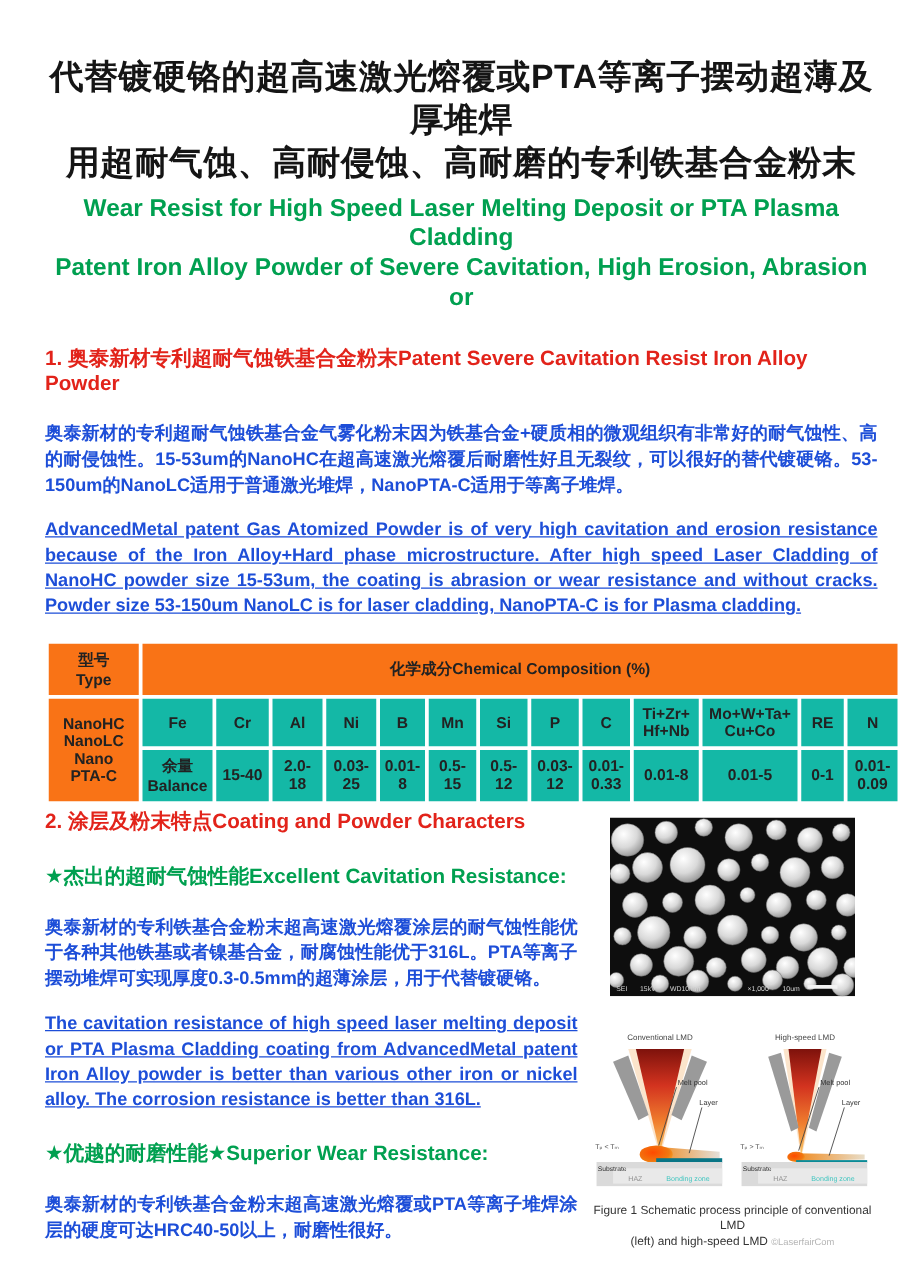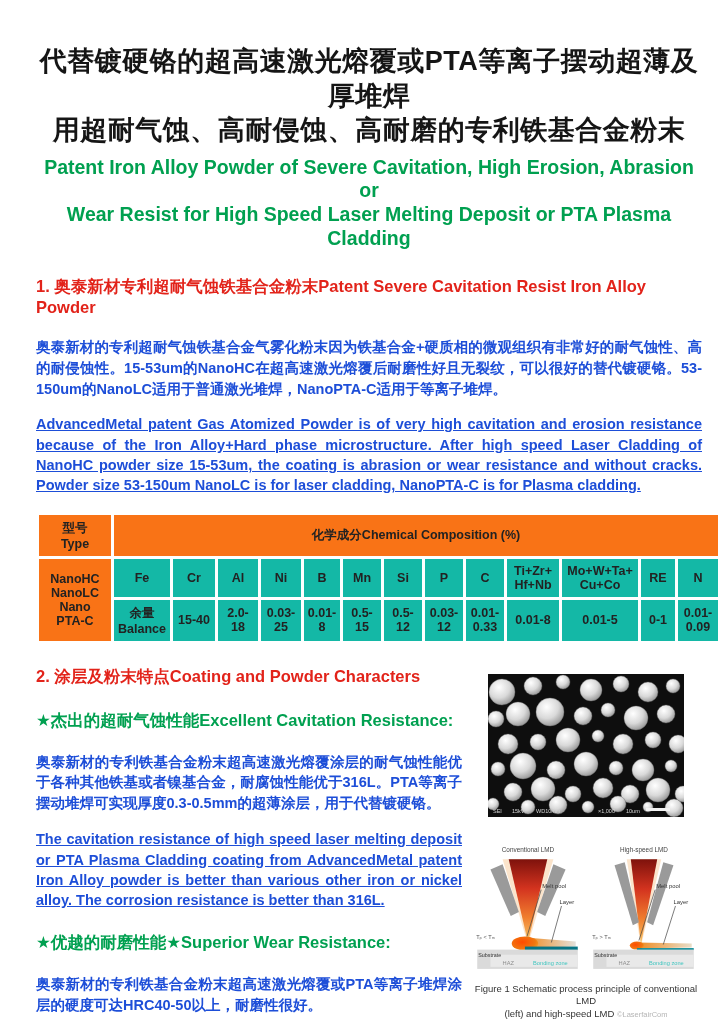--- a/index.html
+++ b/index.html
@@ -24,21 +24,21 @@
   .para.en{margin-top:15px;line-height:1.40;text-decoration:underline;}
 
   
   table.comp{margin-top:16px;width:654px;table-layout:fixed;border-collapse:separate;border-spacing:3px;
     font-size:12.5px;font-weight:bold;text-align:center;color:#222;}
   table.comp td{padding:5px 1px;vertical-align:middle;}
   td.blue{background:#f97316;}
   td.gray{background:#14b8a6;}
 
   
-  .cols{display:flex;margin-top:20px;gap:8px;}
+  .cols{display:flex;gap:8px;}
   .col-left{width:426px;flex:0 0 auto;}
   .col-left .red-head{margin-top:2px;}
   .col-right{flex:1;display:flex;flex-direction:column;align-items:center;padding-top:10px;}
 
   .sem-wrap{width:196px;height:143px;}
   .diagram{margin-top:26px;display:flex;gap:8px;}
   .fig-caption{margin-top:8px;width:230px;text-align:center;
     font-family:Liberation Sans, sans-serif;font-size:9.5px;line-height:1.35;color:#333;}
   .fig-caption .wm{color:#b5b5b5;font-size:7.5px;}
 
@@ -47,22 +47,22 @@
 </head>
 <body>
 
 <div class="page">
 
   <div class="title-zh">
     <div>代替镀硬铬的超高速激光熔覆或PTA等离子摆动超薄及厚堆焊</div>
     <div>用超耐气蚀、高耐侵蚀、高耐磨的专利铁基合金粉末</div>
   </div>
   <div class="title-en">
+    <div>Wear Resist for High Speed Laser Melting Deposit or PTA Plasma Cladding</div>
     <div>Patent Iron Alloy Powder of Severe Cavitation, High Erosion, Abrasion or</div>
-    <div>Wear Resist for High Speed Laser Melting Deposit or PTA Plasma Cladding</div>
   </div>
 
   <div class="red-head">1. 奥泰新材专利超耐气蚀铁基合金粉末Patent Severe Cavitation Resist Iron Alloy Powder</div>
   <div class="para">奥泰新材的专利超耐气蚀铁基合金气雾化粉末因为铁基合金+硬质相的微观组织有非常好的耐气蚀性、高的耐侵蚀性。15-53um的NanoHC在超高速激光熔覆后耐磨性好且无裂纹，可以很好的替代镀硬铬。53-150um的NanoLC适用于普通激光堆焊，NanoPTA-C适用于等离子堆焊。</div>
   <div class="para en">AdvancedMetal patent Gas Atomized Powder is of very high cavitation and erosion resistance because of the Iron Alloy+Hard phase microstructure. After high speed Laser Cladding of NanoHC powder size 15-53um, the coating is abrasion or wear resistance and without cracks. Powder size 53-150um NanoLC is for laser cladding, NanoPTA-C is for Plasma cladding.</div>
 
   <table class="comp">
     <colgroup>
       <col style="width:72px">
         <col style="width:56px">

